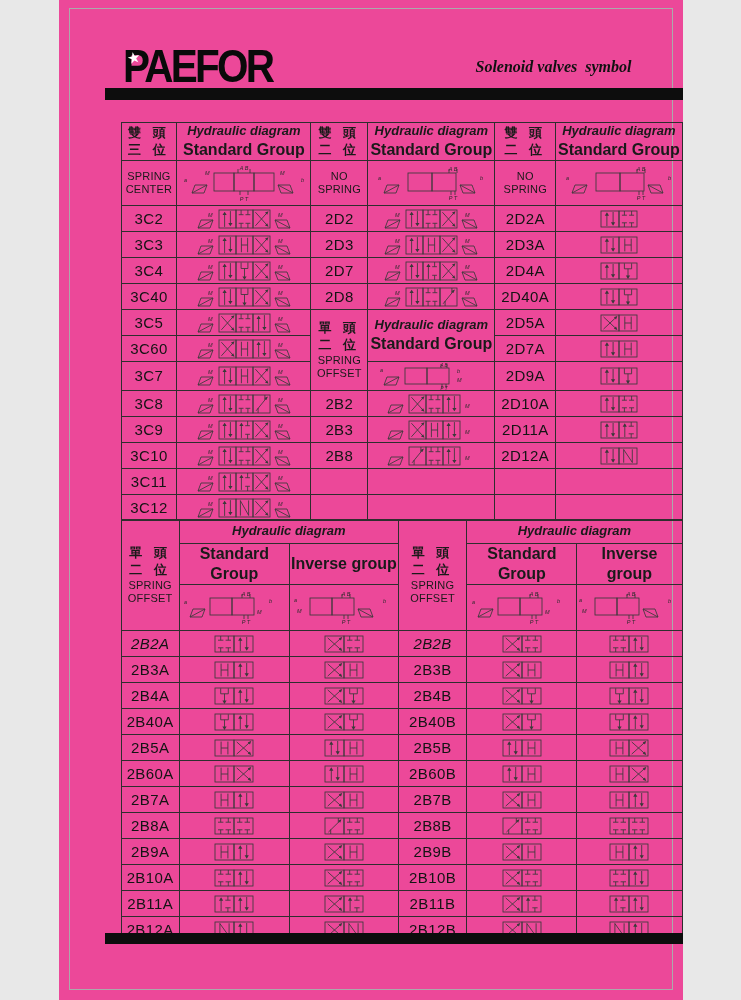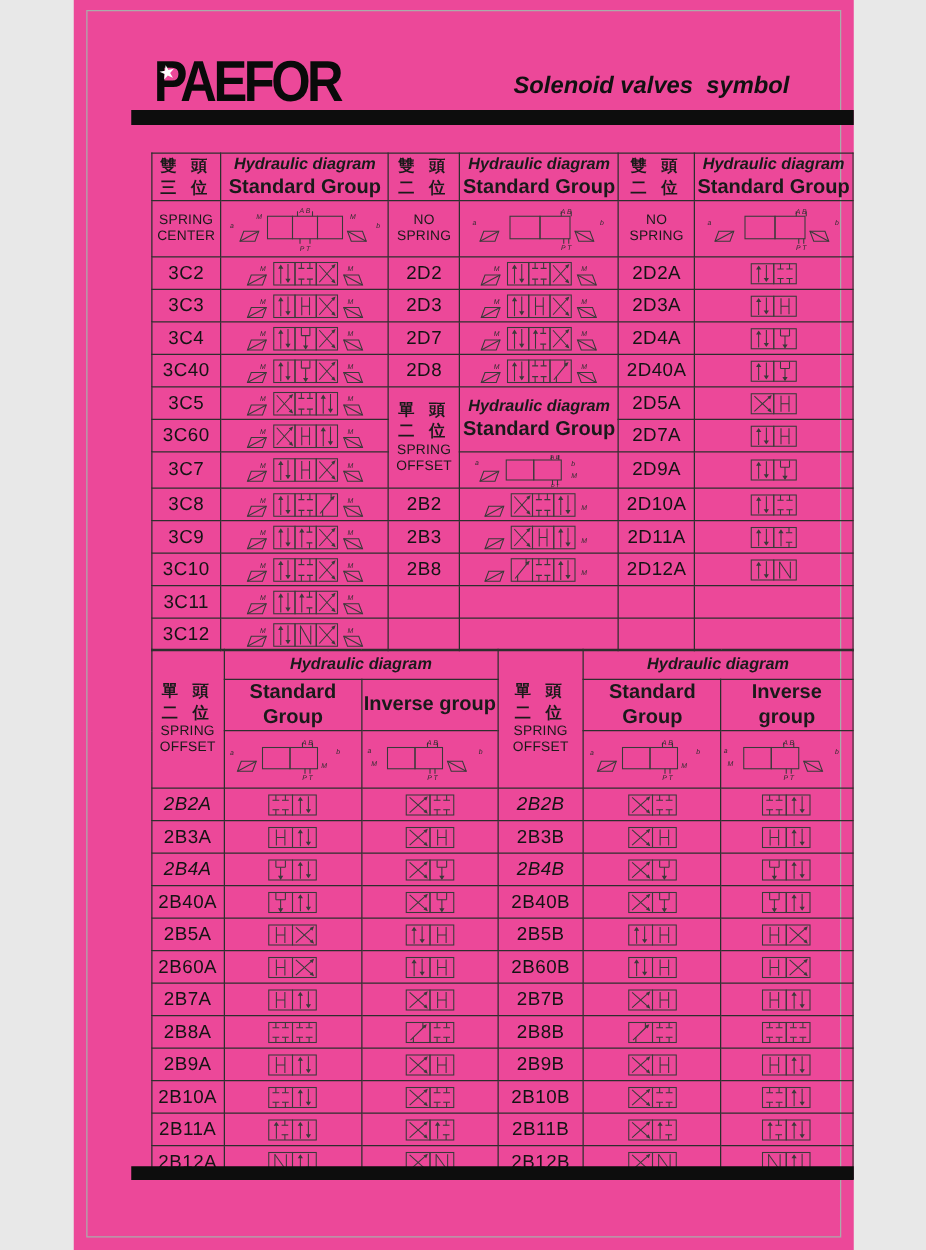--- a/index.html
+++ b/index.html
@@ -3,22 +3,22 @@
 <meta charset="utf-8">
 <style>
   html,body{margin:0;padding:0;background:#e8e8e8;}
   .page{position:relative;width:624px;height:1000px;background:#ec4899;margin:0 auto;
         font-family:"Liberation Sans",sans-serif;color:#1a1a1a;overflow:hidden;}
   .frame{position:absolute;left:10px;top:8px;right:10px;bottom:10px;border:1px solid #ababab;pointer-events:none;}
   .logo{position:absolute;left:64px;top:40px;width:200px;height:52px;}
   .logo-text{font-weight:900;font-size:44px;letter-spacing:-3px;color:#0a0a0a;
              display:inline-block;transform:scaleX(.92) scaleY(1.05);transform-origin:left top;}
   .logo-star{position:absolute;left:4px;top:9px;color:#ffffff;font-size:15px;transform:rotate(-12deg);}
-  .doc-title{position:absolute;right:51px;top:58px;font-size:19px;font-weight:bold;font-style:italic;
-             white-space:pre;color:#111;}
+  .doc-title{position:absolute;right:51px;top:58px;font-size:16px;font-weight:bold;font-style:italic;
+             white-space:pre;color:#111;font-family:Liberation Serif, serif;}
   .bar{position:absolute;left:46px;width:648px;background:#0d0d0d;}
   .bar.top{top:88px;height:12px;}
   .bar.bottom{top:933px;height:11px;}
   .pageno{position:absolute;left:648px;top:950px;width:30px;text-align:center;
           font-size:15px;font-weight:bold;}
   table{border-collapse:collapse;table-layout:fixed;position:absolute;border:1.5px solid #222;}
   #t1{left:62px;top:122px;}
   #t2{left:62px;top:519px;}
   td{border:1px solid #2e2e2e;text-align:center;vertical-align:middle;padding:0;overflow:hidden;line-height:1.15;}
   td.diagcell{line-height:0;}
@@ -1268,21 +1268,21 @@
                 <line x1="8.1" y1="10.0" x2="14.9" y2="10.0"></line>
                 <rect x="21" y="2" width="19" height="16"></rect>
                 <line x1="27.3" y1="17.0" x2="27.3" y2="4.6"></line>
                 <polygon fill="#3a3a3a" stroke="none" points="25.169999999999998,6.66 29.37,6.66 27.27,3.3600000000000003"></polygon>
                 <line x1="33.7" y1="3.0" x2="33.7" y2="15.4"></line>
                 <polygon fill="#3a3a3a" stroke="none" points="31.630000000000003,13.34 35.830000000000005,13.34 33.730000000000004,16.64"></polygon>
               </g>
               <g fill="#2b2b2b" stroke="none" font-size="5.5" font-style="italic"></g>
             </svg></td>
         </tr>
-        <tr style="height: 26px; font-style: italic;">
+        <tr style="height: 26px;">
           <td>
             <div class="code">2B4A</div>
           </td>
           <td class="diagcell"><svg width="42" height="20" viewBox="0 0 42 20">
               <g stroke="#3a3a3a" stroke-width="0.85" fill="none">
                 <rect x="2" y="2" width="19" height="16"></rect>
                 <line x1="7.7" y1="2.3" x2="7.7" y2="7.8"></line>
                 <line x1="15.3" y1="2.3" x2="15.3" y2="7.8"></line>
                 <line x1="7.7" y1="7.8" x2="15.3" y2="7.8"></line>
                 <line x1="11.5" y1="7.8" x2="11.5" y2="16.7"></line>

